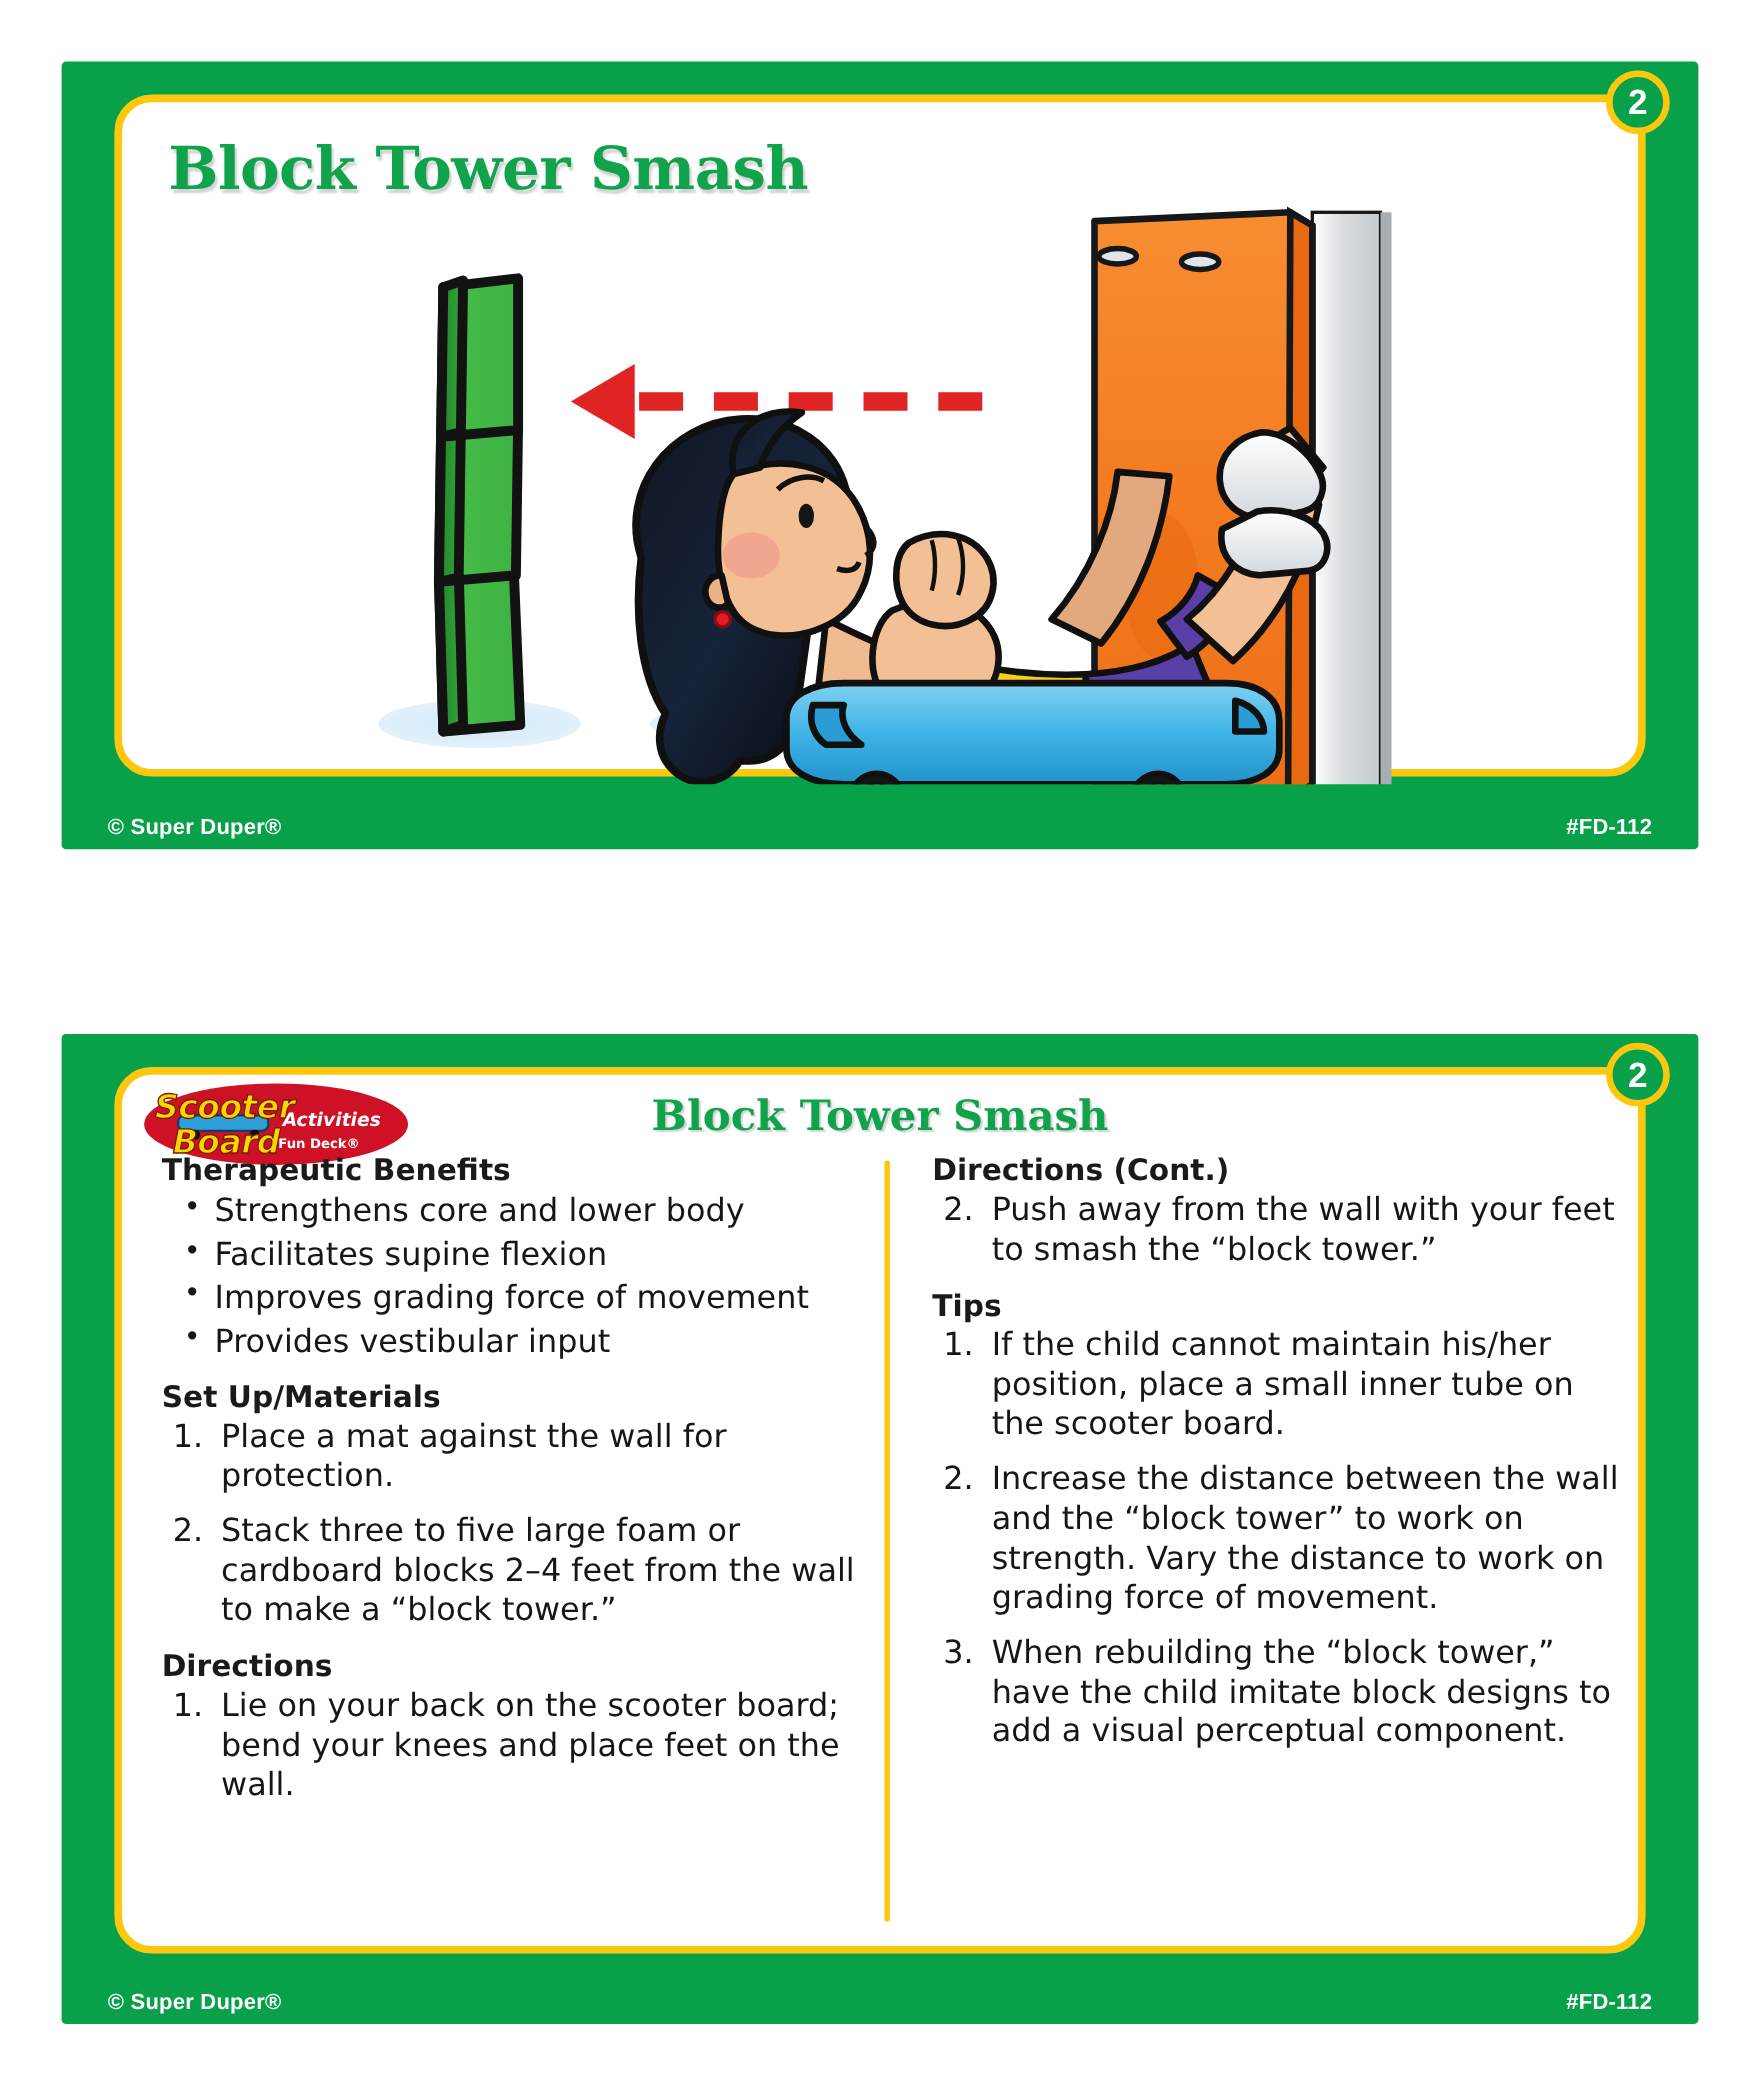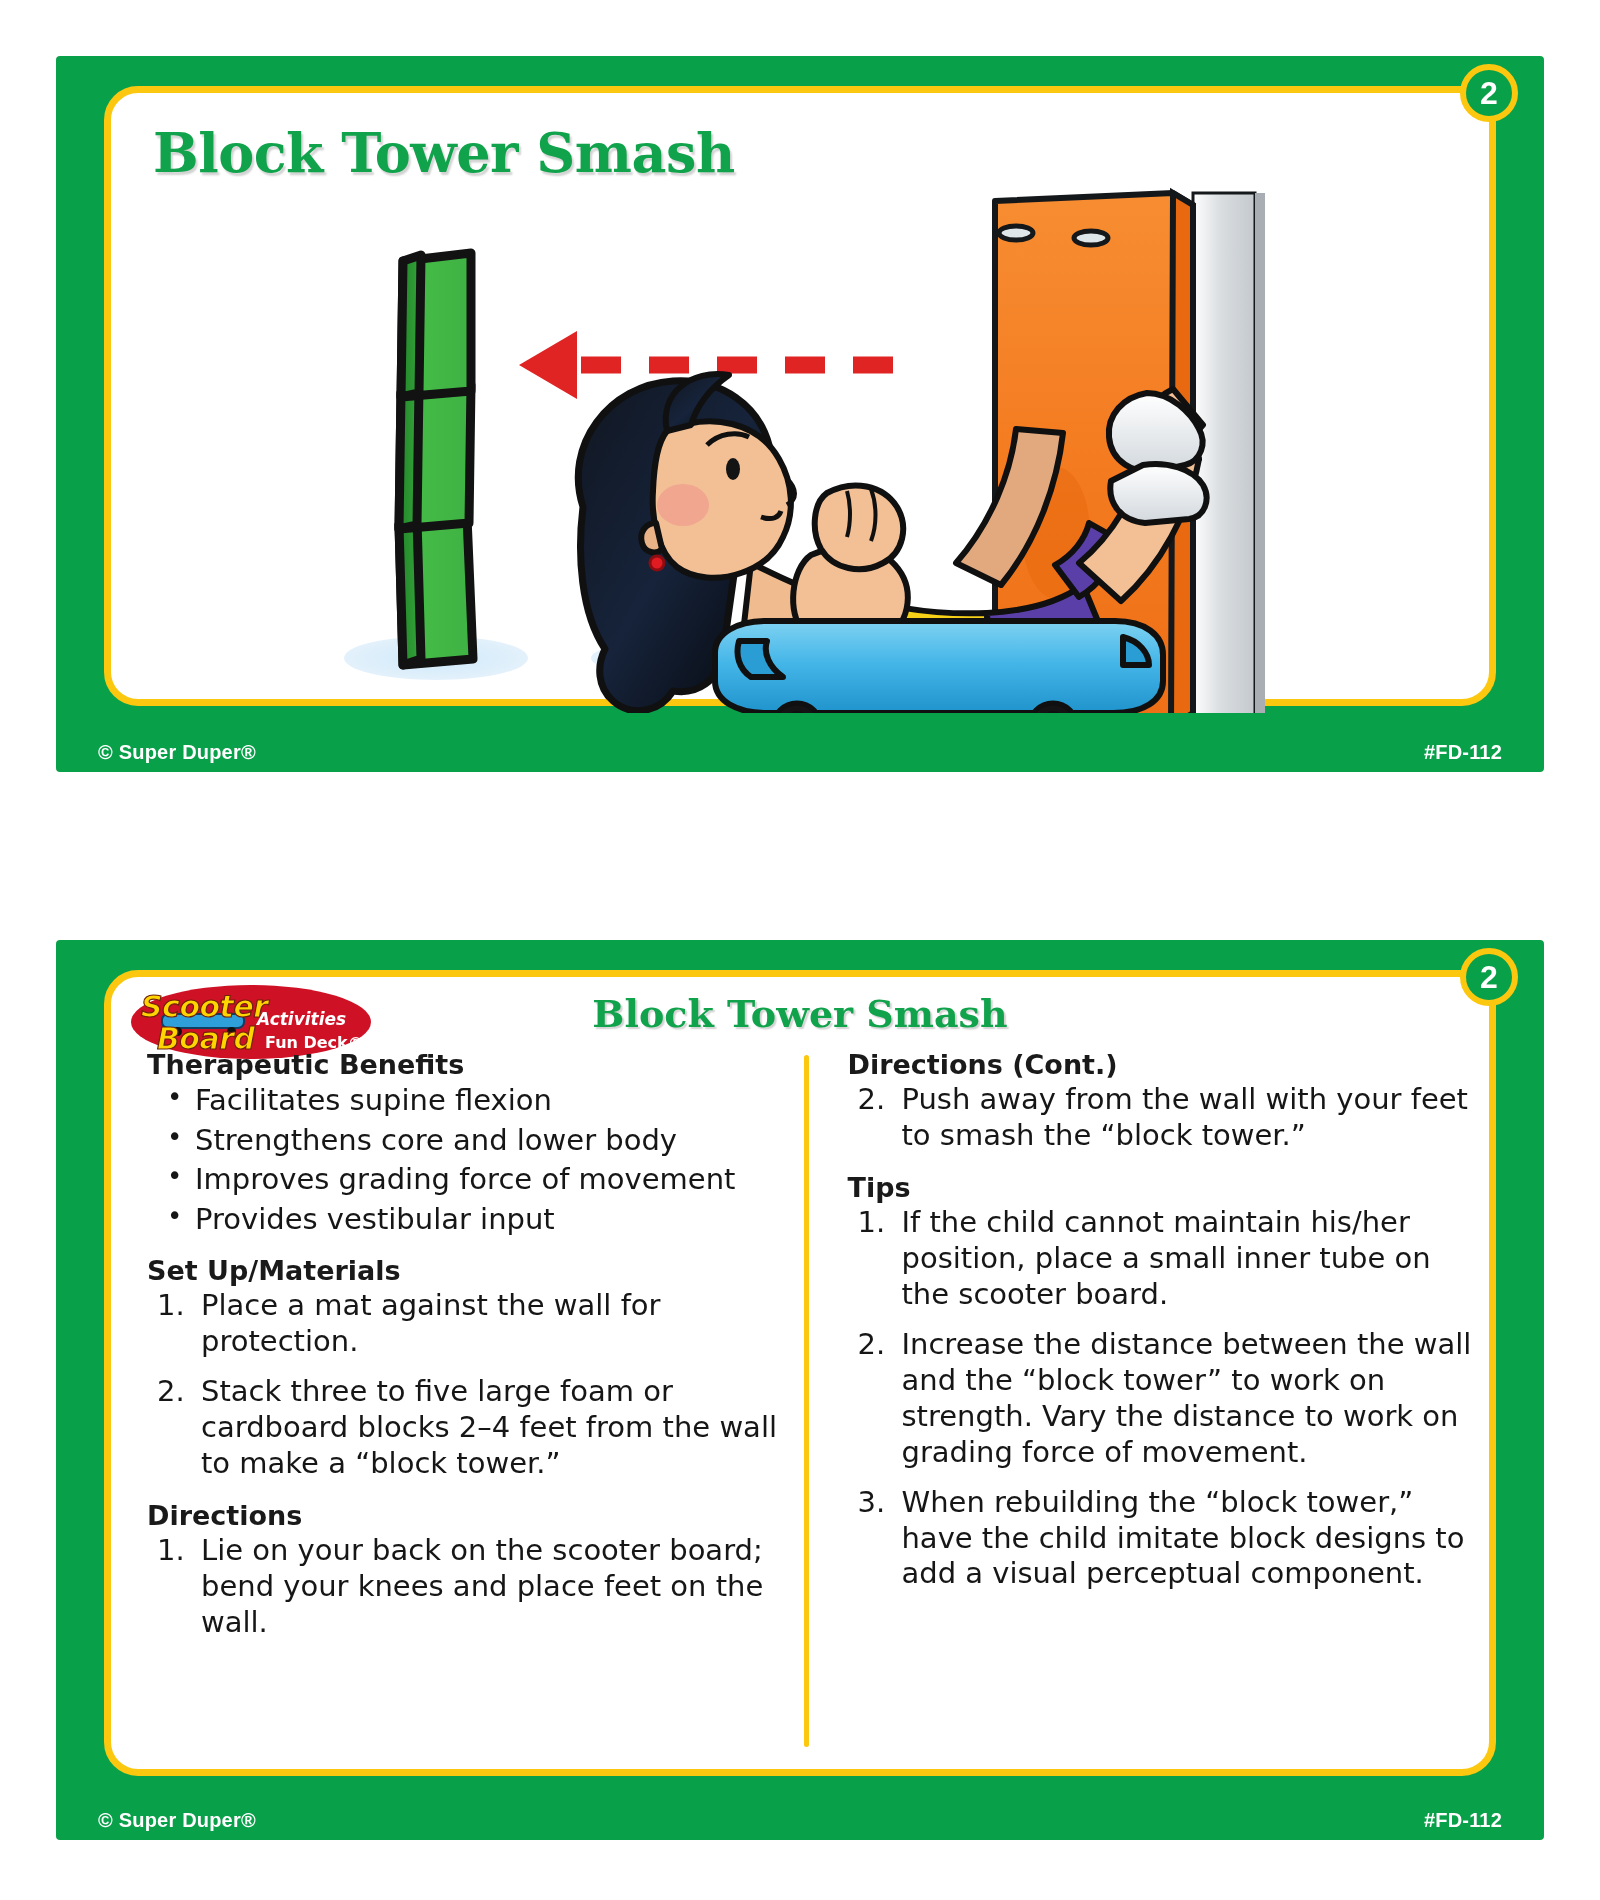--- a/index.html
+++ b/index.html
@@ -156,23 +156,22 @@
     position: absolute;
     font-family: "DejaVu Sans", sans-serif;
     font-style: italic;
     font-weight: bold;
     color: #ffffff;
     font-size: 17px;
   }
   .logo-sub1 { left: 126px; top: 24px; }
   .logo-sub2 {
     left: 122px; top: 48px;
-    font-size: 16px;
+    font-size: 12px;
     font-style: normal;
-    padding-left: 12px;
   }
 
   
   .columns {
     position: absolute;
     left: 0; top: 72px;
     width: 1392px; height: 726px;
     display: flex;
   }
   .col {
@@ -415,22 +414,22 @@
         <div class="logo-sub2">Fun Deck®</div>
       </div>
 
       <div class="back-title">Block Tower Smash</div>
 
       <div class="columns">
 
         <div class="col col-left">
           <div class="sec-head first">Therapeutic Benefits</div>
           <ul class="bullets">
+            <li>Strengthens core and lower body</li>
             <li>Facilitates supine flexion</li>
-            <li>Strengthens core and lower body</li>
             <li>Improves grading force of movement</li>
             <li>Provides vestibular input</li>
           </ul>
 
           <div class="sec-head">Set Up/Materials</div>
           <ol class="numbered">
             <li>Place a mat against the wall for protection.</li>
             <li>Stack three to five large foam or cardboard blocks 2–4 feet from the wall to make a “block tower.”</li>
           </ol>
 

